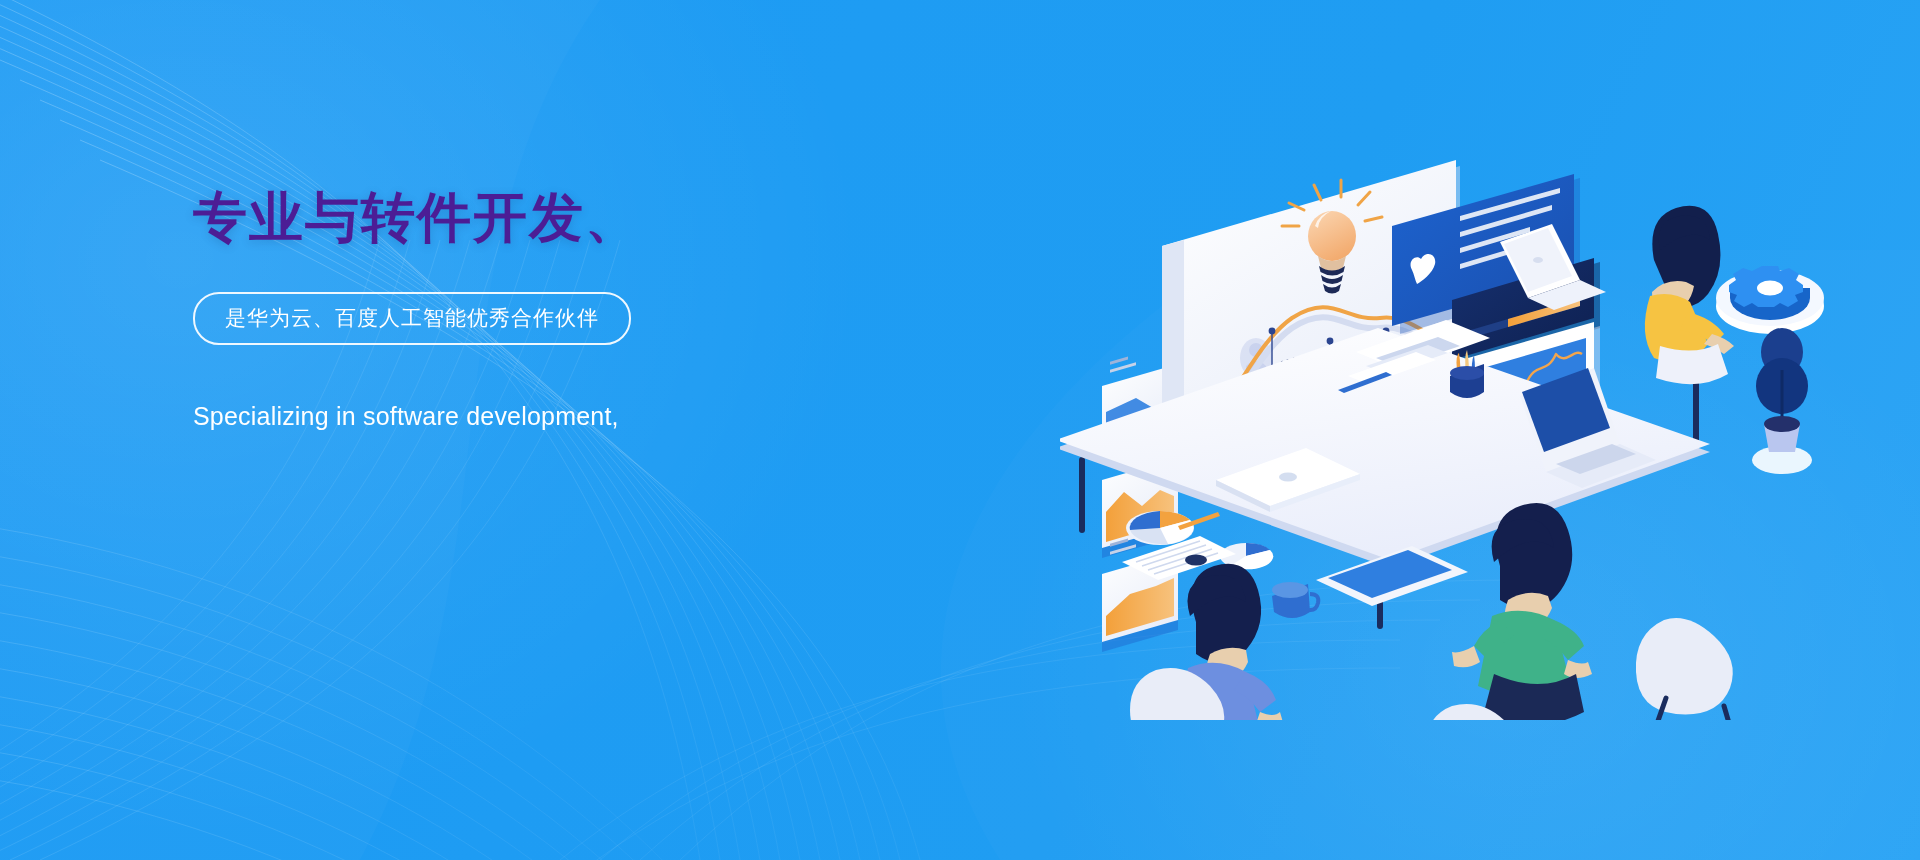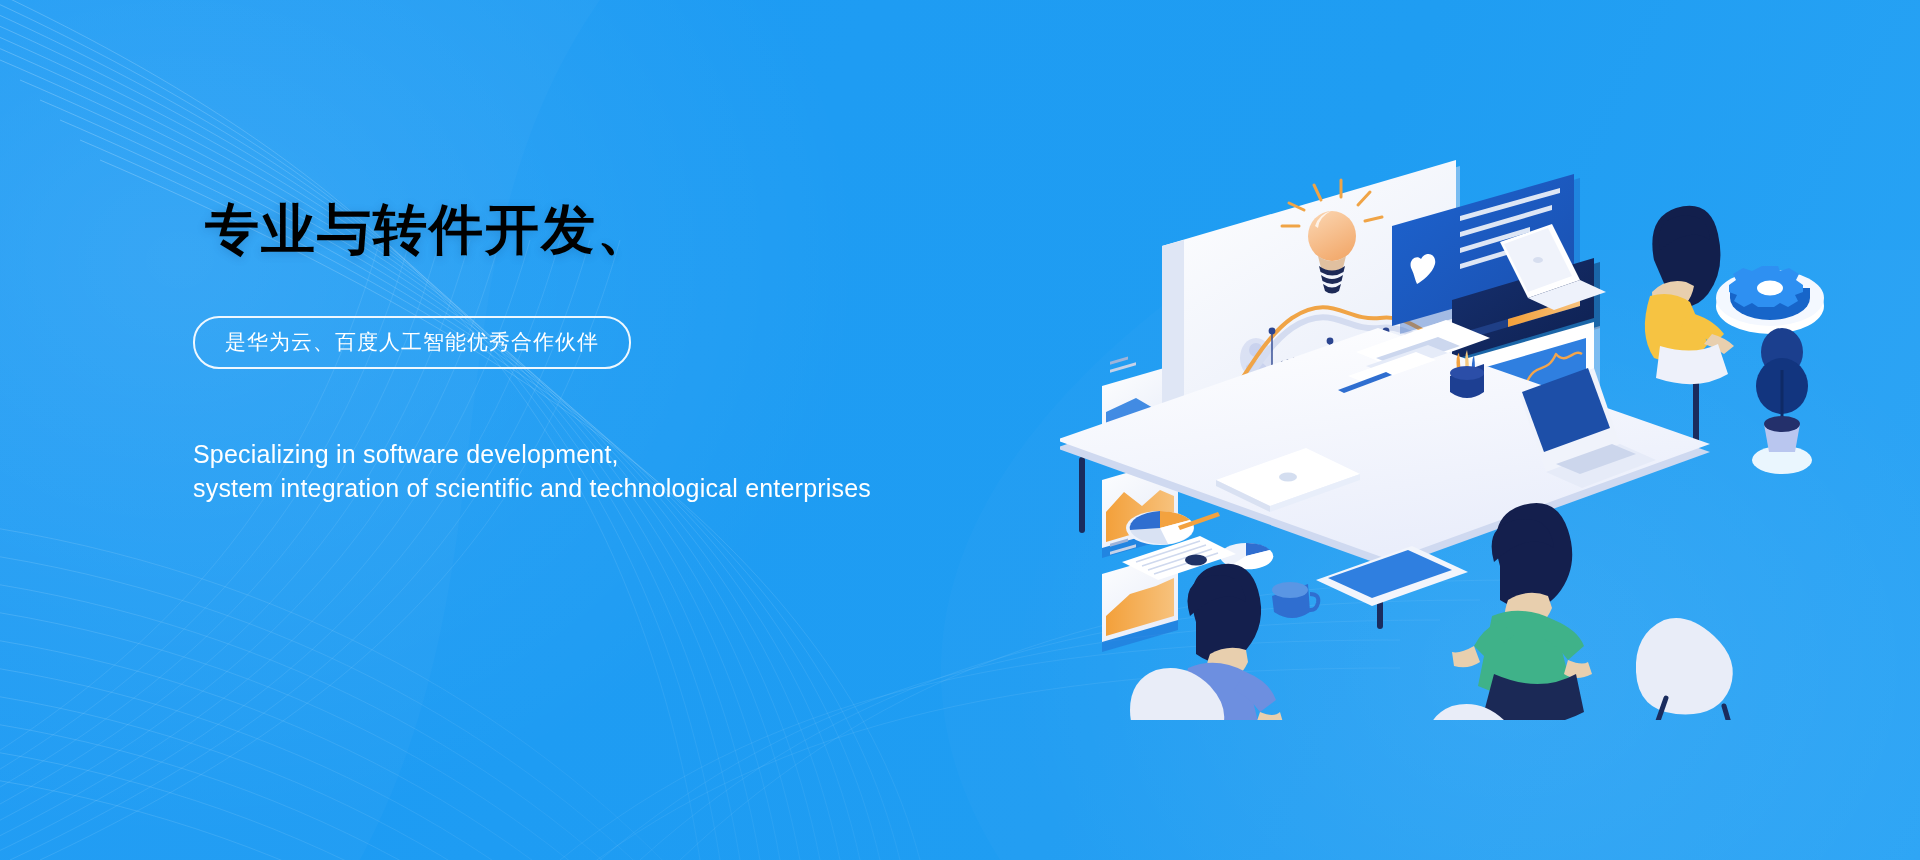--- a/index.html
+++ b/index.html
@@ -21,38 +21,38 @@
     background:radial-gradient(ellipse at 35% 40%,rgba(255,255,255,.10) 0%,rgba(255,255,255,0) 62%);
   }
   .bg-glow2{
     position:absolute;right:-140px;bottom:-260px;width:1100px;height:900px;
     background:radial-gradient(ellipse at 50% 50%,rgba(255,255,255,.07) 0%,rgba(255,255,255,0) 65%);
   }
 
   
   .copy{position:absolute;left:193px;top:186px;width:880px;}
   .headline{
-    color:#000000;font-weight:bold;
+    color:#4c1d95;font-weight:bold;
     font-size:54px;line-height:62px;letter-spacing:2px;
     text-shadow:0 2px 10px rgba(0,40,90,.18);
-    margin:12px;
+    margin:0;
   }
   .headline .ln{display:block;white-space:nowrap;}
 
   .badge{
     display:inline-block;margin-top:44px;
     border:2px solid rgba(255,255,255,.92);
     border-radius:26px;
     padding:11px 30px 12px 30px;
     color:#ffffff;font-size:21px;line-height:26px;letter-spacing:1px;
     white-space:nowrap;
     text-align:center;
   }
 
-  .sub{margin-top:68px;color:#ffffff;font-size:25px;line-height:34px;letter-spacing:.2px;}
+  .sub{margin-top:54px;color:#ffffff;font-size:25px;line-height:34px;letter-spacing:.2px;}
   .sub .ln{display:block;white-space:nowrap;}
 
   
   .illus{position:absolute;left:1060px;top:60px;width:860px;height:660px;}
   .illus svg{display:block;}
 </style>
 </head>
 <body>
 
 <div id="stage">
@@ -127,21 +127,20 @@
   <div class="copy">
 
     <h1 class="headline">
       <span class="ln">专业与转件开发、</span>
     </h1>
 
     <div class="badge">是华为云、百度人工智能优秀合作伙伴</div>
 
     <div class="sub">
       <span class="ln">Specializing in software development,</span>
-      <span class="ln">system integration of scientific and technological enterprises</span>
     </div>
 
   </div>
 
   <div class="illus">
     <svg width="860" height="660" viewBox="0 0 860 660" aria-hidden="true">
       <defs>
         <linearGradient id="scr" x1="0" y1="0" x2="0.6" y2="1">
           <stop offset="0%" stop-color="#ffffff"></stop>
           <stop offset="100%" stop-color="#e8edf9"></stop>

